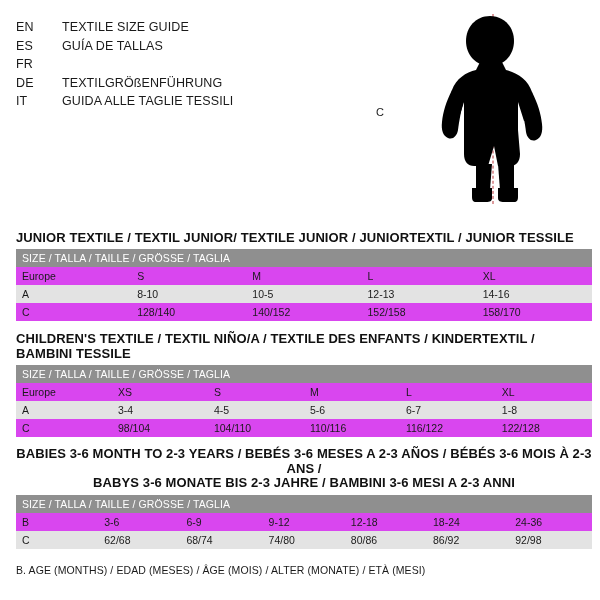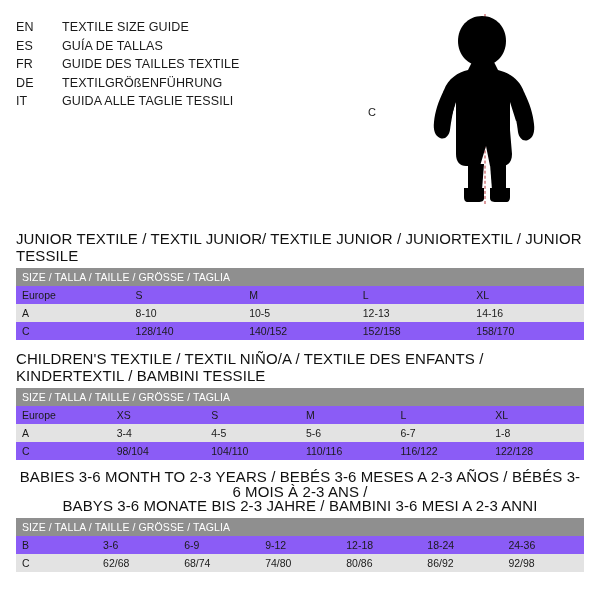--- a/index.html
+++ b/index.html
@@ -13,21 +13,21 @@
     font-family: "Liberation Sans", sans-serif;
     color: #1a1a1a;
     position: relative;
     overflow: hidden;
   }
   .page {
     position: relative;
     width: 600px;
     height: 564px;
     box-sizing: border-box;
-    padding: 14px 16px 10px 16px;
+    padding: 14px 8px 10px 16px;
   }
 
   
   .header {
     display: flex;
     align-items: flex-start;
     height: 200px;
   }
   .lang-block {
     flex: 0 0 auto;
@@ -79,22 +79,22 @@
     color: #1a1a1a;
   }
   .kid-svg {
     position: absolute;
     left: 0;
     top: 0;
   }
 
   
   .section-title {
-    font-size: 15px;
-    font-weight: normal;
+    font-size: 13px;
+    font-weight: bold;
     letter-spacing: 0.1px;
     margin: 0 0 4px 0;
     color: #111;
   }
   .section-title.multi { line-height: 14.5px; text-align: center; }
   table.size-table {
     width: 100%;
     border-collapse: collapse;
     font-size: 10.5px;
     table-layout: fixed;
@@ -105,21 +105,21 @@
     font-weight: normal;
     padding: 3px 6px;
     letter-spacing: 0.1px;
   }
   table.size-table td {
     padding: 3px 6px;
     vertical-align: middle;
     margin-top: 21px;
   }
   tr.alt td { background: #e3e3e3; }
-  tr.plain td { background: #8b5cf6; }
+  tr.plain td { background: #d946ef; }
   .label-cell { width: 92px; }
 
   .block { margin-bottom: 10px; }
   .block.first { margin-top: 16px; }
 
   
   .footnotes {
     margin-top: 14px;
     font-size: 10.5px;
     line-height: 15px;
@@ -137,21 +137,20 @@
       <div class="lang-row">
         <span class="lang-code">EN</span>
         <span class="lang-title">TEXTILE SIZE GUIDE</span>
       </div>
       <div class="lang-row">
         <span class="lang-code">ES</span>
         <span class="lang-title">GUÍA DE TALLAS</span>
       </div>
       <div class="lang-row">
         <span class="lang-code">FR</span>
-        <span class="lang-title">GUIDE DES TAILLES TEXTILE</span>
       </div>
       <div class="lang-row">
         <span class="lang-code">DE</span>
         <span class="lang-title">TEXTILGRÖßENFÜHRUNG</span>
       </div>
       <div class="lang-row">
         <span class="lang-code">IT</span>
         <span class="lang-title">GUIDA ALLE TAGLIE TESSILI</span>
       </div>
     </div>
@@ -277,15 +276,16 @@
         <td>74/80</td>
         <td>80/86</td>
         <td>86/92</td>
         <td>92/98</td>
       </tr>
     </tbody>
       </table>
   </div>
 
   <div class="footnotes">
+    <div>B. AGE (MONTHS) / EDAD (MESES) / ÂGE (MOIS) / ALTER (MONATE) / ETÀ (MESI)</div>
   </div>
 
 </div>
 
 </body></html>

